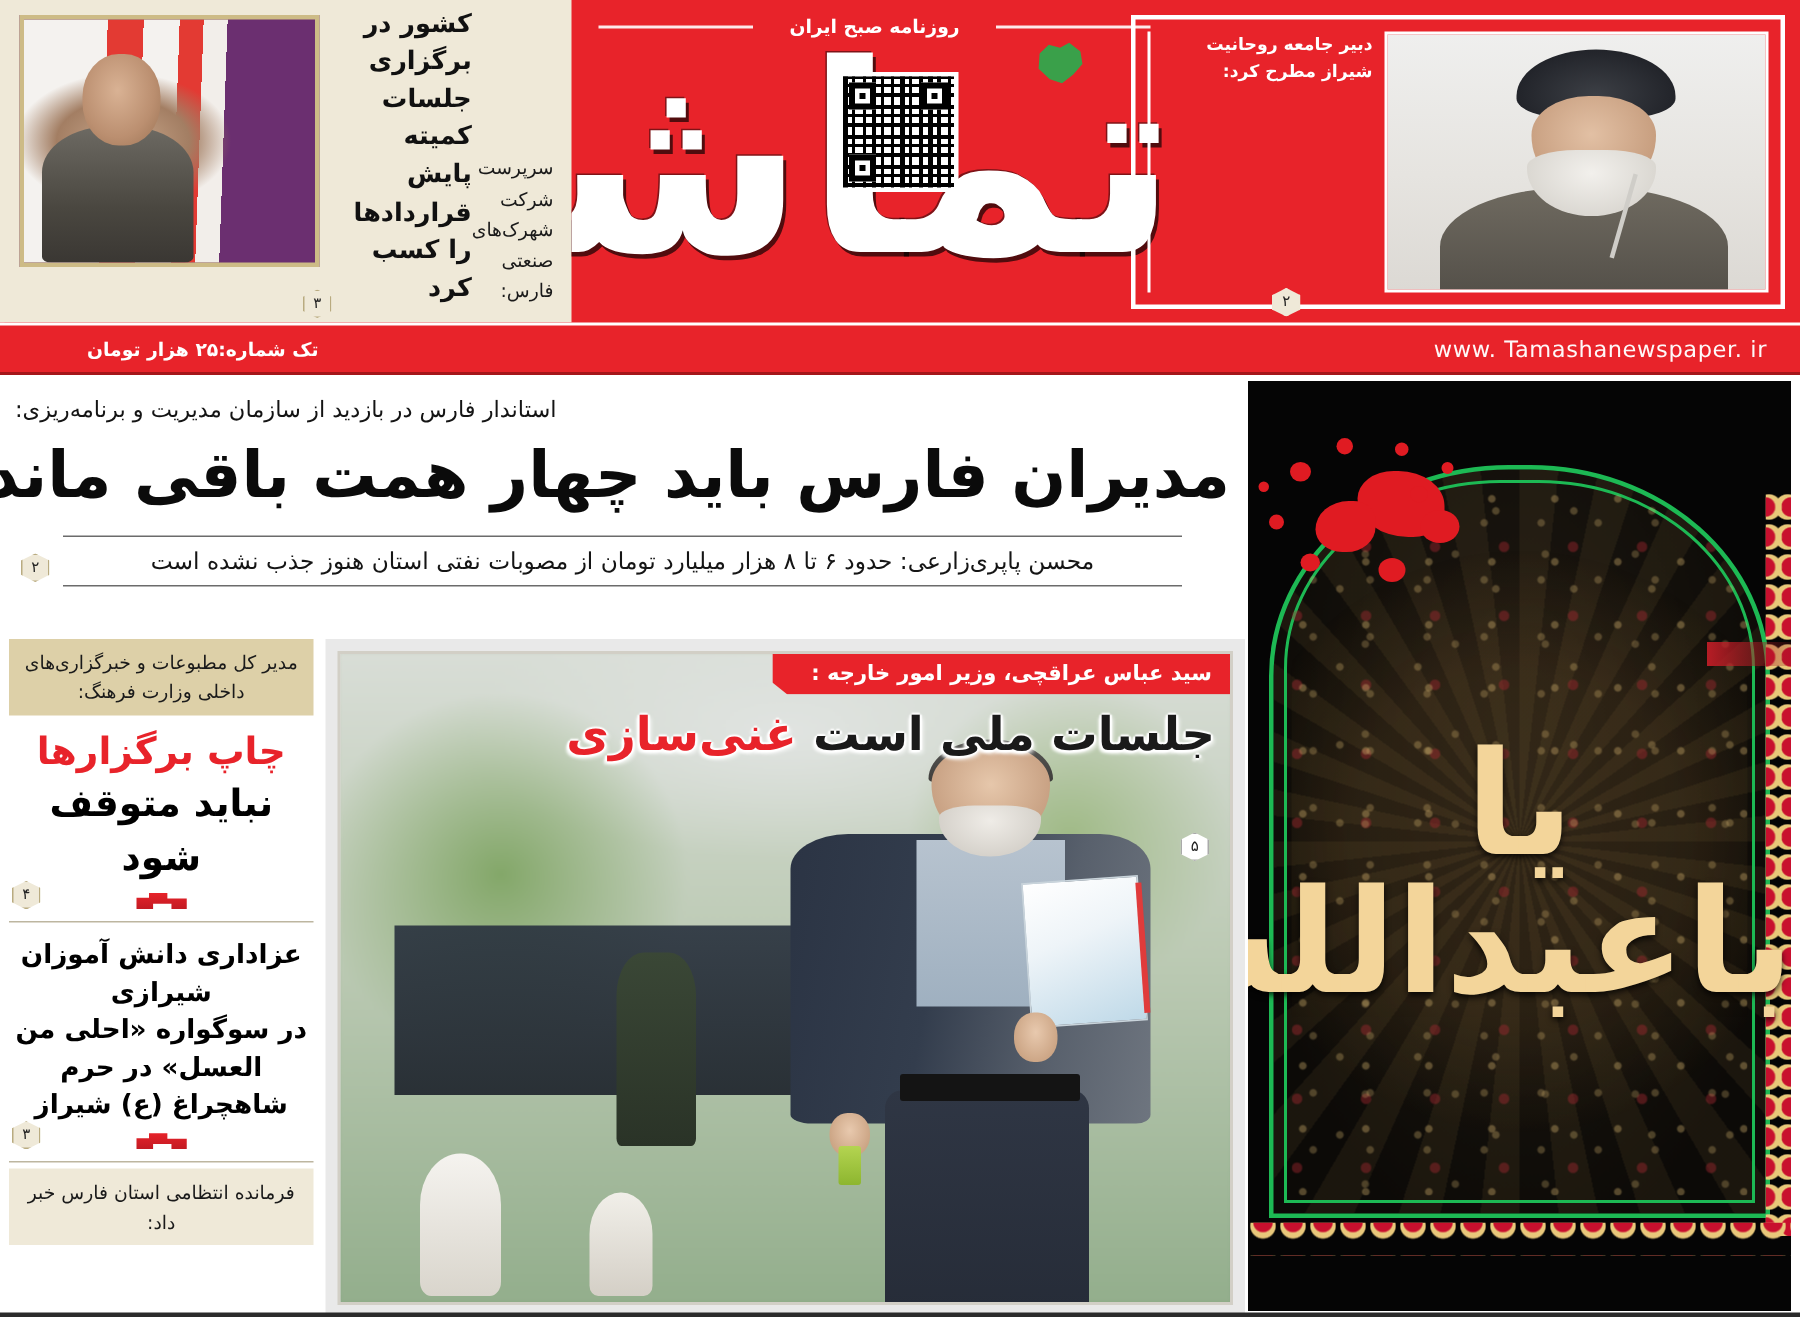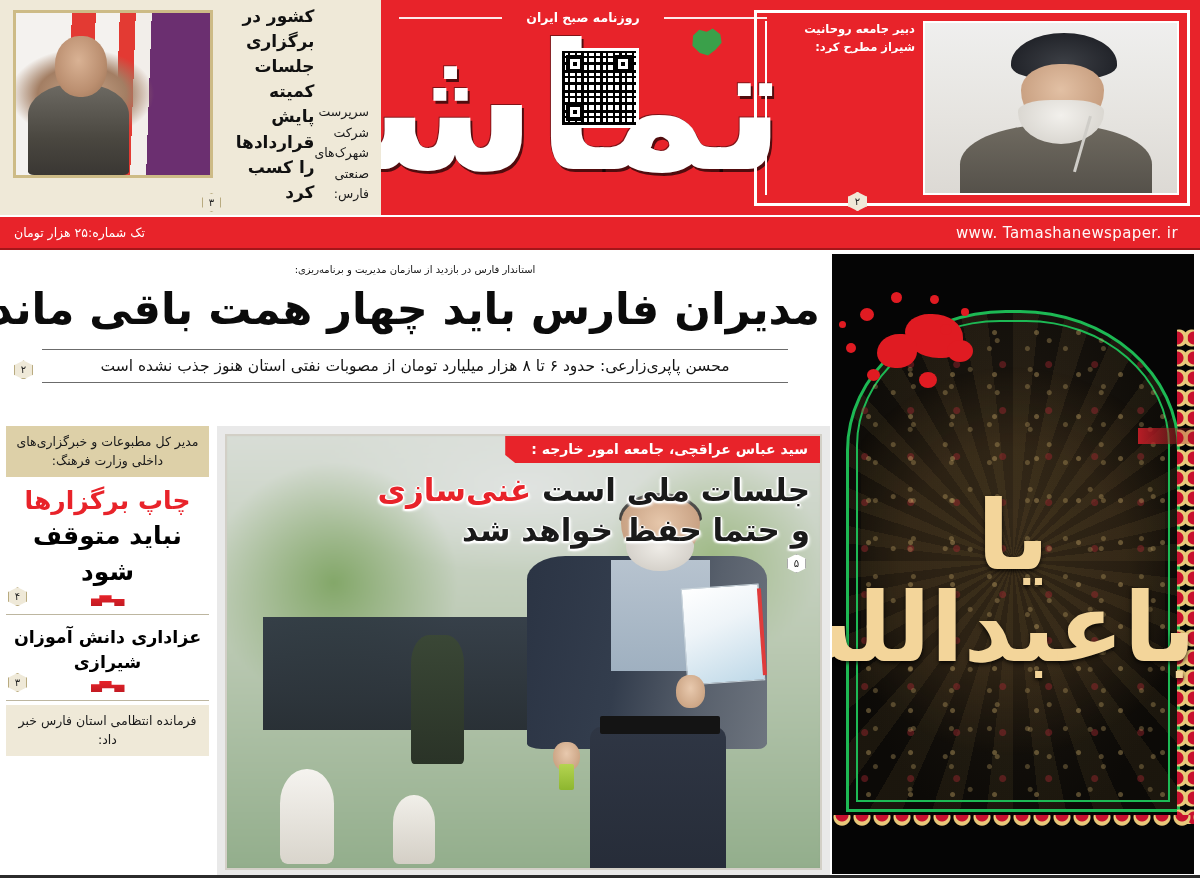--- a/index.html
+++ b/index.html
@@ -182,33 +182,33 @@
     font-size: 12.5px; color:#1b1b1b; font-weight: 500;
     border-top: 2px solid #2b2b2b; border-bottom: 2px solid #2b2b2b;
     letter-spacing:-.2px;
   }
   .strip-red {
     flex:1; background:#e8232a; color:#fff;
     display:flex; align-items:center; justify-content:space-between;
     padding: 0 22px 0 14px;
     border-top: 2px solid #ffffff; border-bottom: 2px solid #a4161a;
   }
-  .strip-price{ font-size:12.5px; font-weight:normal; }
+  .strip-price{ font-size:12.5px; font-weight:bold;margin-left:44px; }
   .strip-url{ font-size:15px; letter-spacing:.4px; direction:ltr; opacity:.97; }
 
   
   .body-area{
     position:absolute; top: 250px; left:0; width:1200px; height:628px;
   }
   .left-main{
     position:absolute; top:0; left:0; width:830px; height:628px;
     padding: 4px 10px 0 10px;
   }
   .overline{
-    text-align:center; font-size:10px; color:#141414; line-height:1.5;
+    text-align:left; font-size:15px; color:#141414; line-height:1.5;
     margin-top: 8px; letter-spacing:-.2px;
   }
   .main-headline{
     text-align:center; font-size:43px; font-weight:bold; color:#0b0b0b;
     line-height:1.22; margin-top: 6px; letter-spacing:-1.6px;
     white-space: nowrap;
   }
   .subline-wrap{
     margin: 14px 32px 0 32px; position:relative;
     border-top: 1.5px solid #6b6b6b; border-bottom: 1.5px solid #6b6b6b;
@@ -538,20 +538,21 @@
             <span class="side-badge">
               <span class="pagebadge">۴</span>
             </span>
           </div>
 
           <div class="side-rule"></div>
 
           <div class="side-item">
             <div class="side-head mid">
               <span>عزاداری دانش آموزان شیرازی</span><br>
+              <span>در سوگواره «احلی من العسل» در حرم شاهچراغ (ع) شیراز</span>
             </div>
             <span class="side-sep"></span>
             <span class="side-badge">
               <span class="pagebadge">۳</span>
             </span>
           </div>
 
           <div class="side-rule"></div>
 
           <div class="side-item">
@@ -576,27 +577,26 @@
               <span class="fp-belt"></span>
               <span class="fp-hair"></span>
               <span class="fp-head"></span>
               <span class="fp-beard"></span>
               <span class="fp-folder"></span>
               <span class="fp-hand"></span>
               <span class="fp-hand2"></span>
               <span class="fp-phone"></span>
             </span>
 
-            <div class="fp-redlabel">سید عباس عراقچی، جامعه امور خارجه :</div>
+            <div class="fp-redlabel">سید عباس عراقچی، وزیر امور خارجه :</div>
 
             <div class="fp-headline">
               <span>جلسات ملی است</span>
               <span class="hl">غنی‌سازی</span>
               <br>
-              <span>و حتما حفظ خواهد شد</span>
             </div>
 
             <span class="fp-badge">
               <span class="pagebadge">۵</span>
             </span>
           </div>
         </div>
 
       </div>
     </div>

